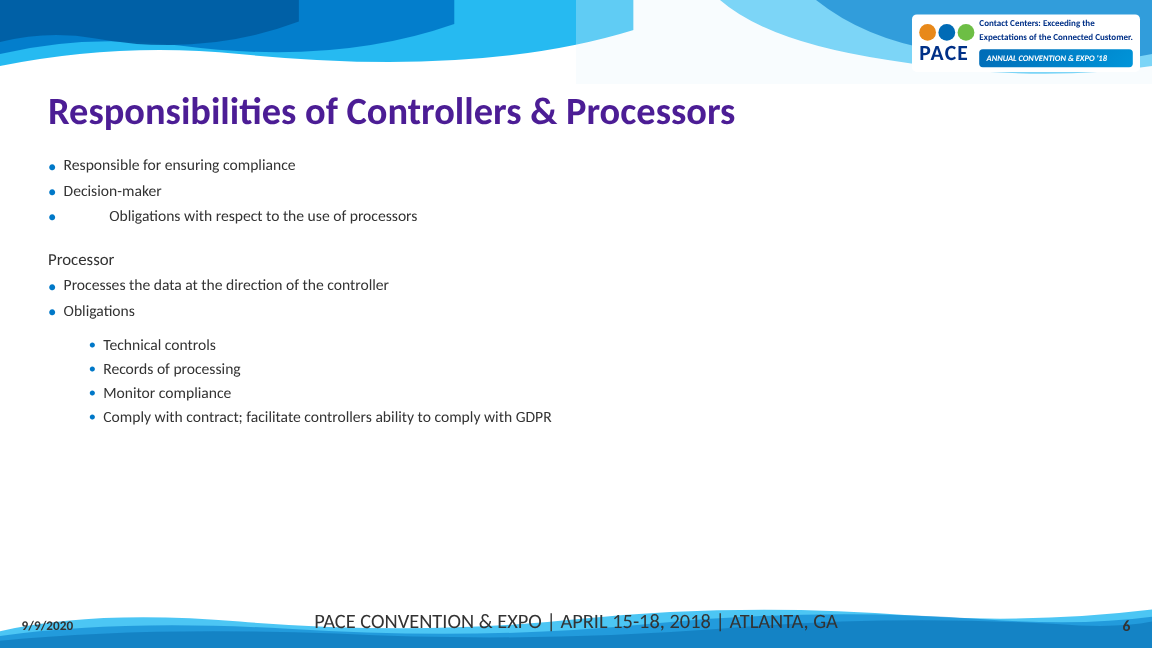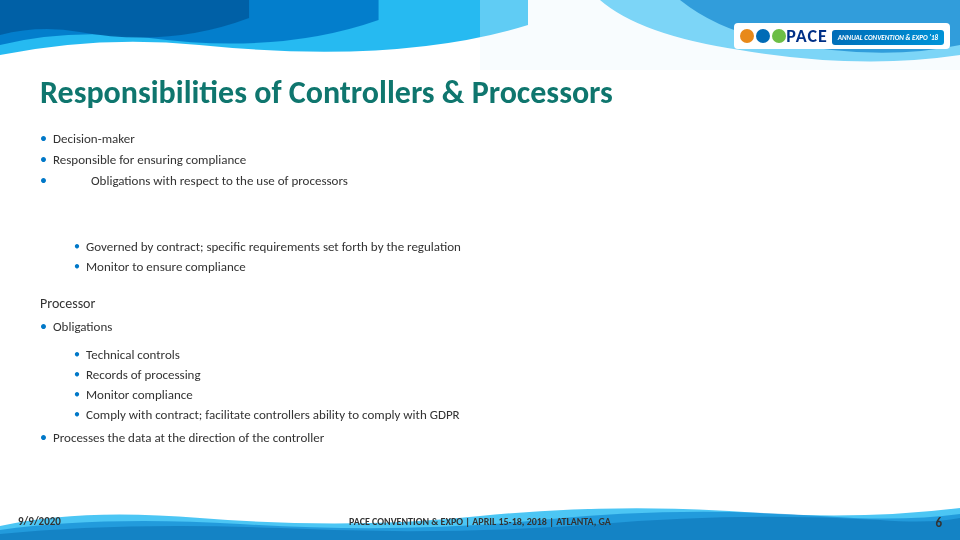--- a/index.html
+++ b/index.html
@@ -53,21 +53,21 @@
       background: #ffffff;
       border-radius: 4px;
       padding: 4px 6px;
       display: flex;
       align-items: center;
       gap: 4px;
     }
 
     .pace-logo {
       display: flex;
-      align-items: center;
+      flex-direction: column;
     }
 
     .pace-icons {
       display: flex;
       gap: 2px;
       margin-bottom: 1px;
     }
 
     .pace-icon-circle {
       width: 14px;
@@ -112,21 +112,21 @@
       top: 75px;
       left: 40px;
       right: 40px;
       bottom: 45px;
     }
 
     
     .slide-title {
       font-size: 32px;
       font-weight: 700;
-      color: #0f766e;
+      color: #4c1d95;
       margin-bottom: 18px;
       line-height: 1.1;
     }
 
     
     .section-label {
       font-size: 14px;
       font-weight: 400;
       color: #333333;
       margin-bottom: 4px;
@@ -201,22 +201,22 @@
       position: absolute;
       left: 0; bottom: 0;
       width: 100%;
       height: 42px;
     }
 
     .footer-center-text {
       position: absolute;
       left: 50%;
       transform: translateX(-50%);
-      font-size: 10px;
-      font-weight: 700;
+      font-size: 17px;
+      font-weight: 400;
       color: #333333;
       white-space: nowrap;
       z-index: 5;
       bottom: 12px;
     }
 
     .footer-page-num {
       position: absolute;
       right: 18px;
       font-size: 13px;
@@ -261,77 +261,71 @@
   <div class="logo-badge">
     <div class="pace-logo">
       <div class="pace-icons">
         <div class="pace-icon-circle" style="background:#e8891a;"></div>
         <div class="pace-icon-circle" style="background:#006bb6;"></div>
         <div class="pace-icon-circle" style="background:#6dbe45;"></div>
       </div>
       <div class="pace-text">PACE</div>
     </div>
     <div style="display:flex;flex-direction:column;gap:2px;">
+      <div class="convention-text" style="white-space:pre-line;">Contact Centers: Exceeding the
+Expectations of the Connected Customer.</div>
       <div class="convention-banner">
         <div class="convention-banner-text">ANNUAL CONVENTION &amp; EXPO '18</div>
       </div>
     </div>
   </div>
 </div>
 
 <div class="main-content">
 
   <h1 class="slide-title">Responsibilities of Controllers &amp; Processors</h1>
 
   <div class="controller-section">
     <ul class="bullet-list">
       <li>
+        <span class="bullet-text">Responsible for ensuring compliance</span>
+      </li>
+      <li>
 
         <span class="bullet-text">Decision-maker</span>
-      </li>
-      <li>
-        <span class="bullet-text">Responsible for ensuring compliance</span>
       </li>
       <li style="flex-wrap: wrap; gap: 44px;">
         <span class="bullet-text">Obligations with respect to the use of processors</span>
-        <ul class="nested-list" style="margin-left: 14px; display: block; width: 100%; flex-basis: 100%;">
-          <li style="margin-top:2px;">
-            <span class="bullet-text">Governed by contract; specific requirements set forth by the regulation</span>
-          </li>
-          <li>
-            <span class="bullet-text">Monitor to ensure compliance</span>
-          </li>
-        </ul>
       </li>
     </ul>
   </div>
 
   <div class="processor-section">
     <div class="section-label">Processor</div>
     <ul class="bullet-list">
+      <li>
+        <span class="bullet-text">Processes the data at the direction of the controller</span>
+      </li>
       <li style="flex-wrap: wrap;">
         <span class="bullet-text">Obligations</span>
         <ul class="nested-list" style="margin-left: 14px; display: block; width: 100%; flex-basis: 100%;">
           <li style="margin-top:2px;">
             <span class="bullet-text">Technical controls</span>
           </li>
           <li>
             <span class="bullet-text">Records of processing</span>
           </li>
           <li>
             <span class="bullet-text">Monitor compliance</span>
           </li>
           <li>
             <span class="bullet-text">Comply with contract; facilitate controllers ability to comply with GDPR</span>
           </li>
         </ul>
       </li>
-      <li>
-        <span class="bullet-text">Processes the data at the direction of the controller</span>
-      </li>
     </ul>
   </div>
 
 </div>
 
 <div class="bottom-footer">
   <svg class="footer-left-wave" viewBox="0 0 960 42" preserveAspectRatio="none" xmlns="http://www.w3.org/2000/svg">
     <path d="M0,42 L0,28 Q80,10 200,20 Q350,32 480,18 Q620,4 760,15 Q860,22 960,10 L960,42 Z" fill="#00aeef" opacity="0.7"></path>
     <path d="M0,42 L0,32 Q100,18 240,26 Q400,36 540,22 Q680,8 820,18 Q900,24 960,16 L960,42 Z" fill="#0078c8" opacity="0.55"></path>
     <path d="M0,42 L0,36 Q120,24 280,30 Q440,38 600,26 Q740,14 880,22 Q930,26 960,20 L960,42 Z" fill="#005fa3" opacity="0.4"></path>

